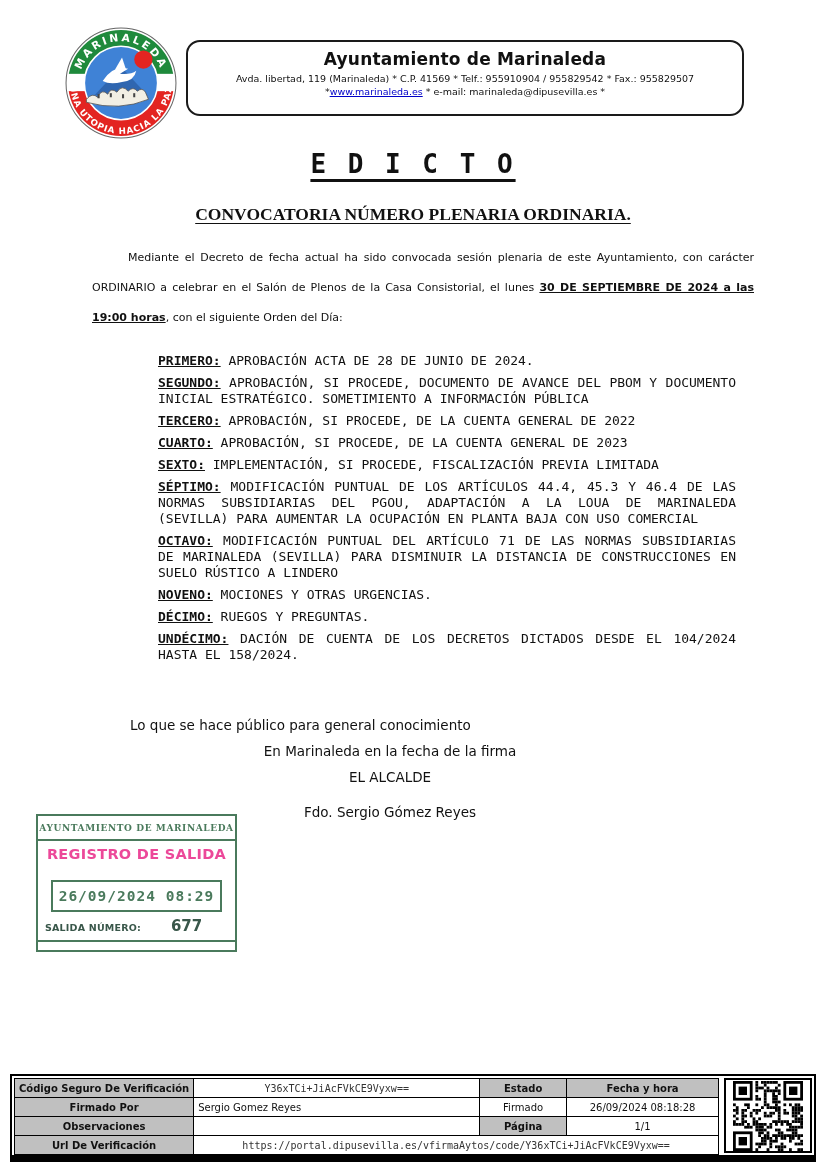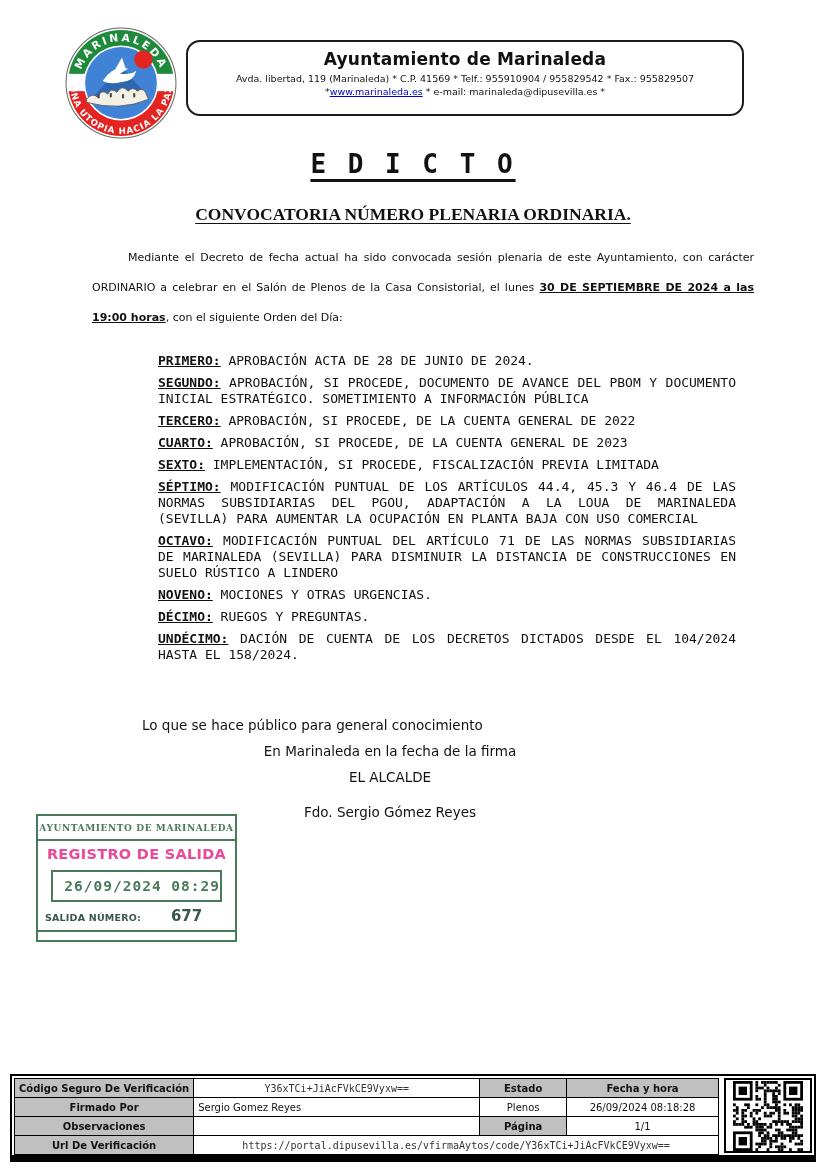--- a/index.html
+++ b/index.html
@@ -22,29 +22,29 @@
   
   .intro{position:absolute;left:92px;top:232px;width:662px;font-size:11px;line-height:30px;text-align:justify;text-indent:36px;}
   .intro .bu{font-weight:bold;text-decoration:underline;}
 
   
   .agenda{position:absolute;left:158px;top:353px;width:578px;font-family:"DejaVu Sans Mono",monospace;font-size:13px;line-height:16px;}
   .agenda p{margin:0 0 6px 0;text-align:justify;}
   .agenda .lbl{font-weight:bold;text-decoration:underline;}
 
   
-  .close-left{position:absolute;left:142px;top:717px;font-size:13.5px;}
+  .close-left{position:absolute;left:130px;top:717px;font-size:13.5px;}
   .center-line{position:absolute;left:0;width:780px;text-align:center;font-size:13.5px;}
   .cl-place{top:743px;} .cl-role{top:769px;} .cl-sig{top:804px;}
 
   
   .stamp{position:absolute;left:36px;top:814px;width:201px;border:2px solid #4a7a5c;color:#4a7a5c;background:#fff;box-sizing:border-box;}
   .stamp-org{font-family:"DejaVu Serif",serif;font-weight:bold;font-size:9px;text-align:center;padding:7px 0 6px;letter-spacing:.6px;border-bottom:2px solid #4a7a5c;}
   .stamp-reg{font-size:14.5px;font-weight:bold;text-align:center;padding:5px 0 2px;color:#ec4899;letter-spacing:.3px;}
-  .stamp-date{border:2px solid #4a7a5c;margin:6px 13px 5px;text-align:right;font-family:"DejaVu Sans Mono",monospace;font-weight:bold;font-size:14.5px;padding:6px 0;letter-spacing:1px;}
+  .stamp-date{border:2px solid #4a7a5c;margin:16px 13px 5px;text-align:center;font-family:"DejaVu Sans Mono",monospace;font-weight:bold;font-size:14.5px;padding:6px 0;letter-spacing:1px;}
   .stamp-num{display:flex;align-items:baseline;padding:0 0 5px 7px;color:#39574a;}
   .stamp-num-label{font-size:9.5px;font-weight:bold;letter-spacing:.2px;}
   .stamp-num-val{font-size:15px;font-weight:bold;margin-left:30px;}
   .stamp-strip{border-top:2px solid #4a7a5c;height:8px;}
 
   
   .vfooter{position:absolute;left:10px;top:1074px;width:806px;height:88px;border:2px solid #000;border-bottom:7px solid #000;box-sizing:border-box;display:flex;padding:2px;background:#fff;}
   table.vt{border-collapse:collapse;flex:1;font-size:10px;height:100%;table-layout:fixed;}
   table.vt td{border:1px solid #000000;padding:0 4px;height:18px;overflow:hidden;white-space:nowrap;}
   td.gl{background:#c0c0c0;font-weight:bold;text-align:center;}
@@ -152,21 +152,21 @@
     <tbody>
         <tr>
       <td class="gl">Código Seguro De Verificación</td>
       <td class="mono">Y36xTCi+JiAcFVkCE9Vyxw==</td>
       <td class="gl">Estado</td>
       <td class="gl">Fecha y hora</td>
     </tr>
     <tr>
       <td class="gl">Firmado Por</td>
       <td>Sergio Gomez Reyes</td>
-      <td class="ctr">Plenos</td>
+      <td class="ctr">Firmado</td>
       <td class="ctr">26/09/2024 08:18:28</td>
     </tr>
     <tr>
       <td class="gl">Observaciones</td>
       <td></td>
       <td class="gl">Página</td>
       <td class="ctr">1/1</td>
     </tr>
     <tr>
       <td class="gl">Url De Verificación</td>

